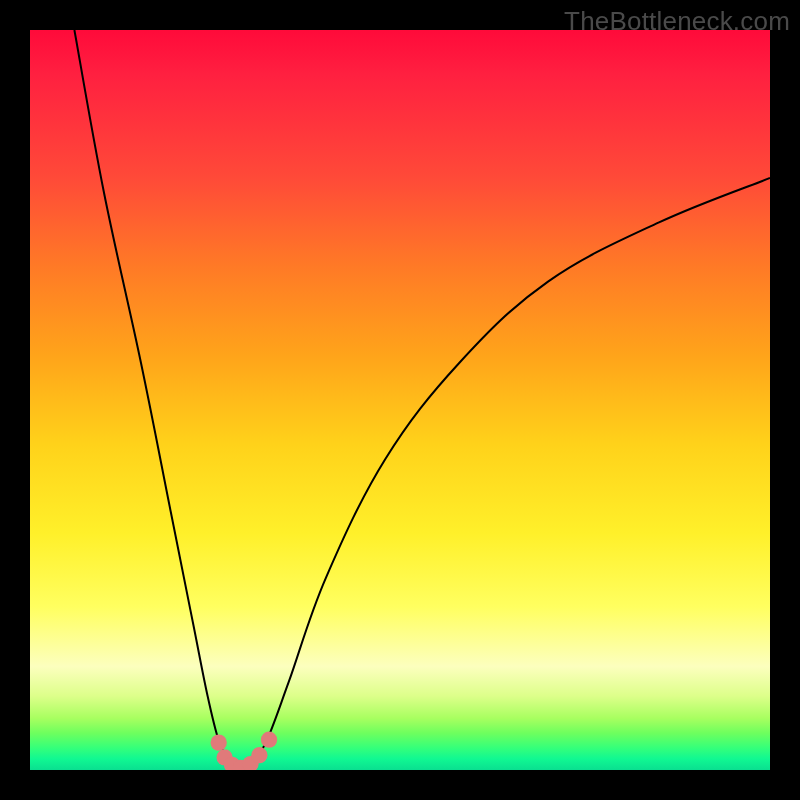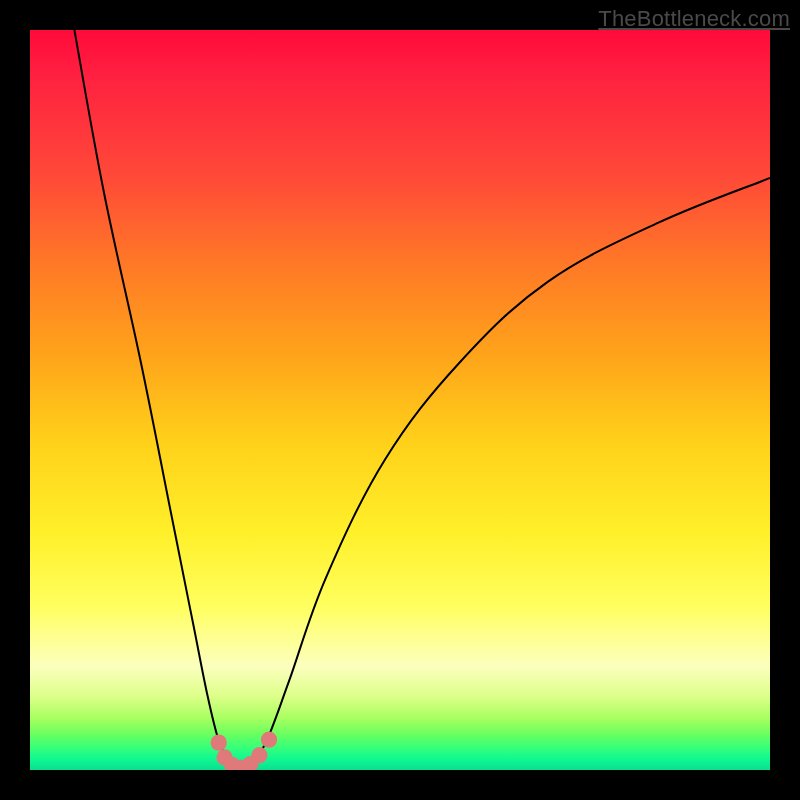--- a/index.html
+++ b/index.html
@@ -42,25 +42,24 @@
       #35ff7a 97%,
       #10f892 98.5%,
       #0adf90 100%
     );
   }
   .watermark {
     position: absolute;
     top: 6px;
     right: 10px;
     color: #4a4a4a;
-    font-size: 22px;
+    font-size: 26px;
     letter-spacing: 0.2px;
     font-weight: 400;
     z-index: 5;
-    text-decoration: underline;
   }
   svg.curve {
     position: absolute;
     left: 0;
     top: 0;
     width: 100%;
     height: 100%;
     z-index: 3;
   }
   svg.dots {

